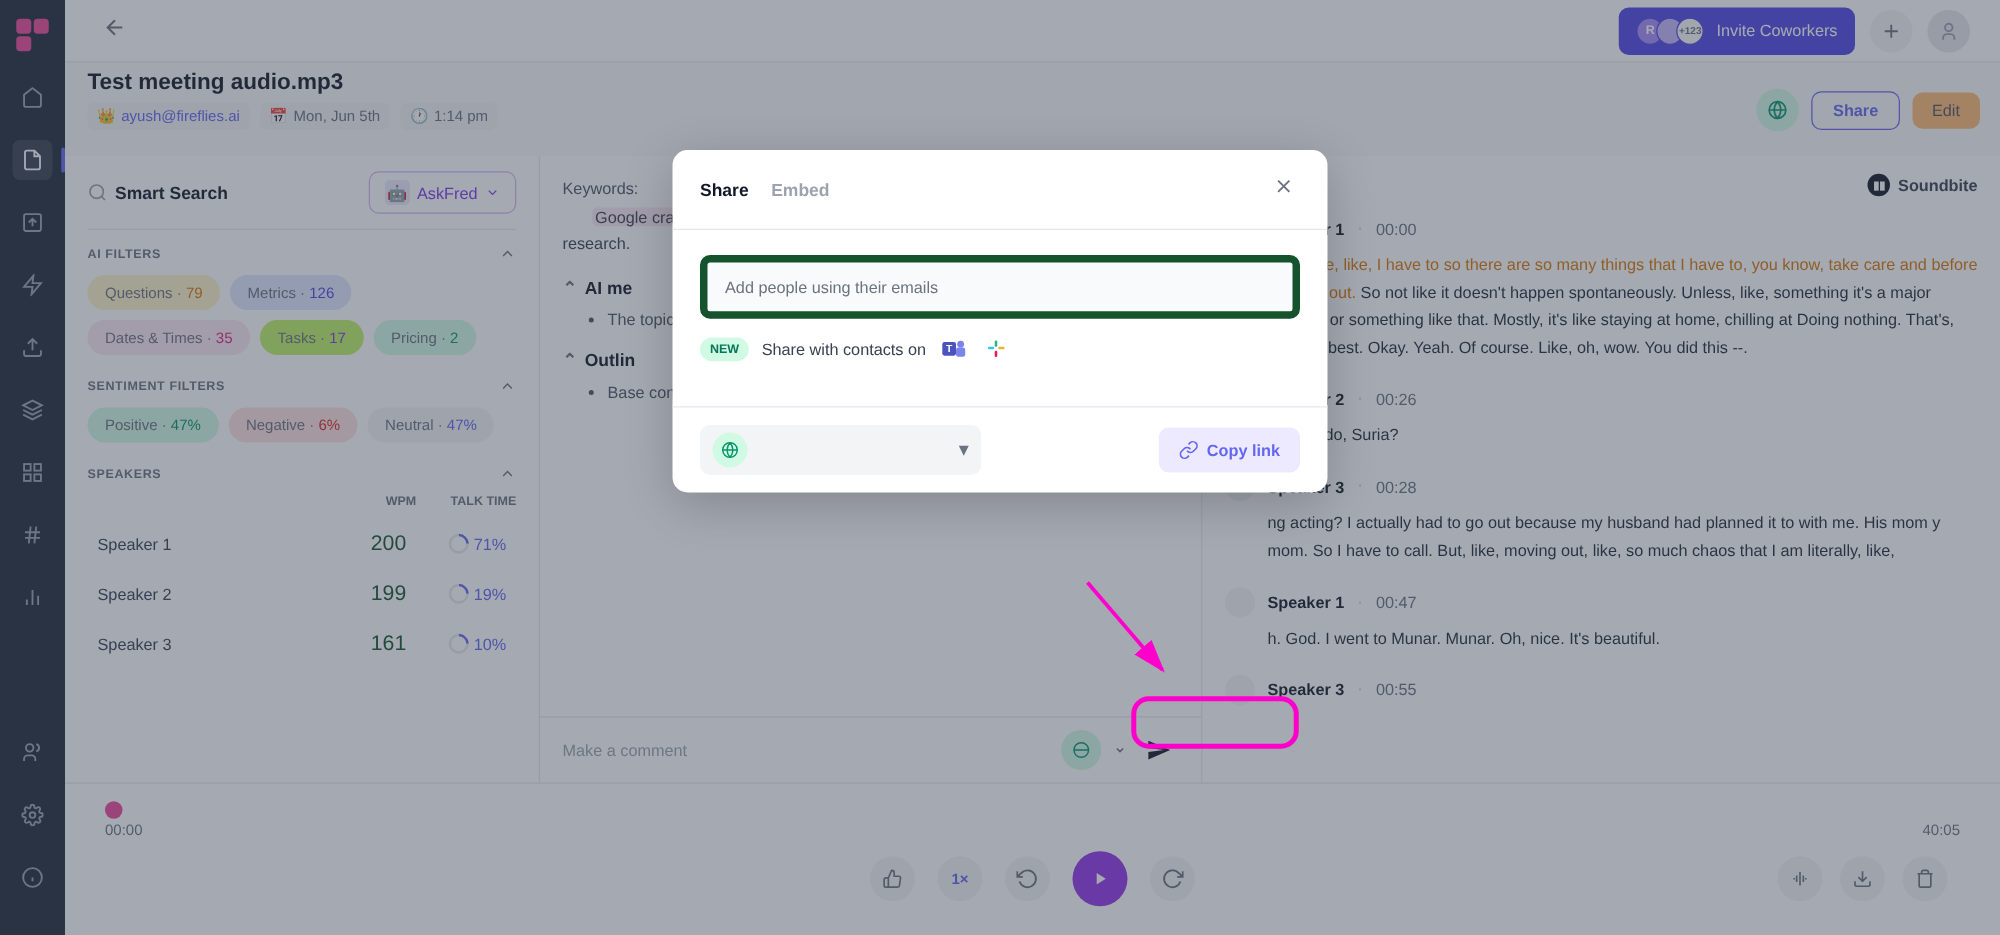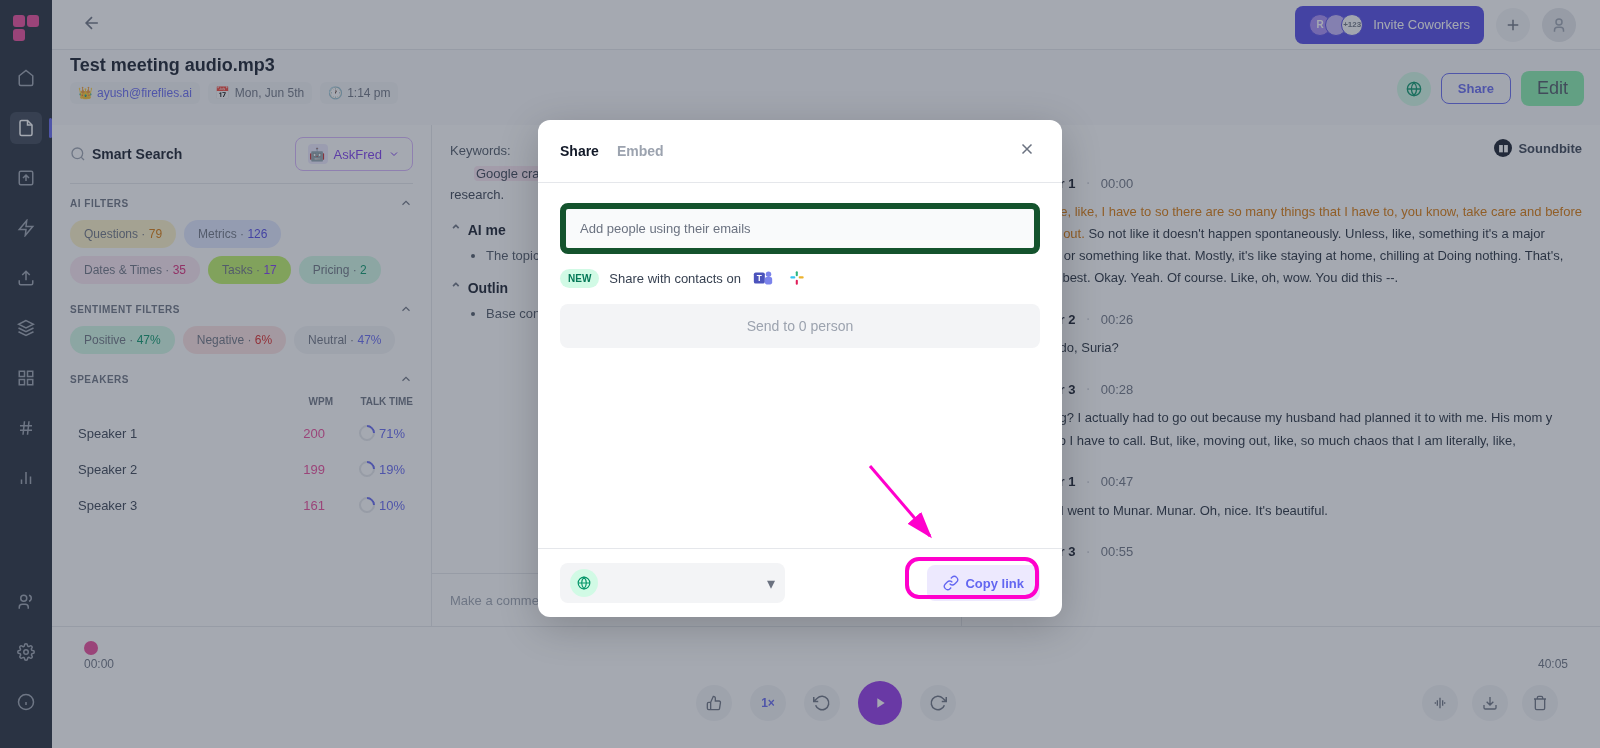--- a/index.html
+++ b/index.html
@@ -25,21 +25,21 @@
     
     
     .meta-row { position: absolute; left: 70px; right: 16px; top: 55px; height: 70px; }
     .file-title { font-size: 18px; font-weight: 700; color: #111827; margin-bottom: 6px; }
     .meta-tags { display: flex; align-items: center; gap: 8px; }
     .tag { background: #f3f4f6; padding: 4px 8px; border-radius: 6px; font-size: 12px; display: flex; align-items: center; gap: 4px; color: #6b7280; }
     .tag .owner { color: #6366f1; }
     .meta-actions { position: absolute; right: 0; top: 16px; display: flex; align-items: center; gap: 10px; }
     .globe-btn { width: 34px; height: 34px; background: #d1fae5; border-radius: 50%; display: flex; align-items: center; justify-content: center; cursor: pointer; }
     .share-btn { border: 1.5px solid #6366f1; color: #6366f1; padding: 7px 16px; border-radius: 8px; font-size: 13px; font-weight: 600; cursor: pointer; }
-    .edit-btn-top { background: #86efac; color: #4b5563; padding: 7px 16px; border-radius: 8px; font-size: 18px; cursor: pointer; }
+    .edit-btn-top { background: #fdba74; color: #4b5563; padding: 7px 16px; border-radius: 8px; font-size: 13px; cursor: pointer; }
     .search-transcript { width: 345px; padding: 8px 12px; border: 1px solid #d1d5db; border-radius: 8px; font-size: 13px; color: #6b7280; display: flex; align-items: center; justify-content: space-between; background: #fff; }
     
     
     .sidebar { position: absolute; left: 52px; top: 125px; bottom: 122px; width: 380px; overflow-y: auto; border-right: 1px solid #e5e7eb; background: #fff; }
     .sidebar-inner { padding: 0 18px 18px 18px; }
     .smart-search-row { display: flex; align-items: center; justify-content: space-between; padding: 12px 0; border-bottom: 1px solid #e5e7eb; margin-bottom: 12px; }
     .smart-search-title { display: flex; align-items: center; gap: 6px; font-size: 14px; font-weight: 600; color: #111827; }
     .askfred-btn { border: 1.5px solid #d8b4fe; color: #7c3aed; padding: 6px 12px; border-radius: 8px; font-size: 13px; display: flex; align-items: center; gap: 6px; cursor: pointer; }
     .askfred-btn .bot { width: 20px; height: 20px; background: #ede9fe; border-radius: 4px; display: inline-flex; align-items: center; justify-content: center; }
     .section-label { font-size: 10px; font-weight: 600; color: #6b7280; letter-spacing: 0.05em; margin-bottom: 10px; display: flex; justify-content: space-between; align-items: center; }
@@ -58,21 +58,21 @@
     .chip.red { background: #fee2e2; color: #6b7280; }
     .chip.red .v { color: #dc2626; }
     .chip.gray { background: #f3f4f6; color: #6b7280; }
     .chip.gray .v { color: #6366f1; }
     .speakers-header { display: flex; font-size: 10px; font-weight: 600; color: #6b7280; margin-bottom: 8px; justify-content: space-between; }
     .speakers-header .n { flex: 1; }
     .speakers-header .w { width: 60px; text-align: right; }
     .speakers-header .t { width: 80px; text-align: right; }
     .speaker-row { display: flex; align-items: center; padding: 10px 8px; border-radius: 6px; }
     .speaker-row .n { flex: 1; font-size: 13px; color: #374151; }
-    .speaker-row .w { width: 60px; text-align: right; font-size: 13px; color: #ec4899; }
+    .speaker-row .w { width: 60px; text-align: right; font-size: 17px; color: #14532d; }
     .speaker-row .t { width: 80px; text-align: right; font-size: 13px; color: #6366f1; display: flex; align-items: center; justify-content: flex-end; gap: 4px; }
     .speaker-row .donut { width: 16px; height: 16px; border-radius: 50%; border: 2px solid #e5e7eb; border-top-color: #6366f1; transform: rotate(45deg); }
     
     
     .center { position: absolute; left: 432px; top: 125px; bottom: 122px; width: 530px; overflow-y: auto; padding: 18px; background: #fff; border-right: 1px solid #e5e7eb; }
     .keywords-label { font-size: 13px; color: #4b5563; margin-bottom: 6px; }
     .keywords-text { font-size: 13px; color: #374151; line-height: 1.6; margin-bottom: 16px; }
     .kw-hl { background: #fce7f3; border-radius: 4px; padding: 0 2px; margin-left: 24px; }
     .outline-section { margin-bottom: 14px; }
     .outline-header { display: flex; align-items: center; gap: 6px; font-size: 14px; font-weight: 600; color: #111827; margin-bottom: 8px; }
@@ -519,21 +519,20 @@
       </span>
       <span class="app-icon">
         <svg width="20" height="20" viewBox="0 0 24 24">
             <rect x="4" y="10" width="6" height="2.5" rx="1.2" fill="#36c5f0"></rect>
             <rect x="14" y="10" width="6" height="2.5" rx="1.2" fill="#ecb22e"></rect>
             <rect x="10.5" y="4" width="2.5" height="6" rx="1.2" fill="#2eb67d"></rect>
             <rect x="10.5" y="14" width="2.5" height="6" rx="1.2" fill="#e01e5a"></rect>
           </svg>
       </span>
     </div>
-    <div class="send-btn">Send to 0 person</div>
   </div>
   <div class="modal-footer">
     <div class="everyone-select">
       <div class="globe">
         <svg width="14" height="14" viewBox="0 0 24 24" fill="none" stroke="#059669" stroke-width="2">
             <circle cx="12" cy="12" r="10"></circle>
             <path d="M2 12h20M12 2a15.3 15.3 0 014 10 15.3 15.3 0 01-4 10 15.3 15.3 0 01-4-10 15.3 15.3 0 014-10z"></path>
           </svg>
       </div>
       <div class="chev">▾</div>

